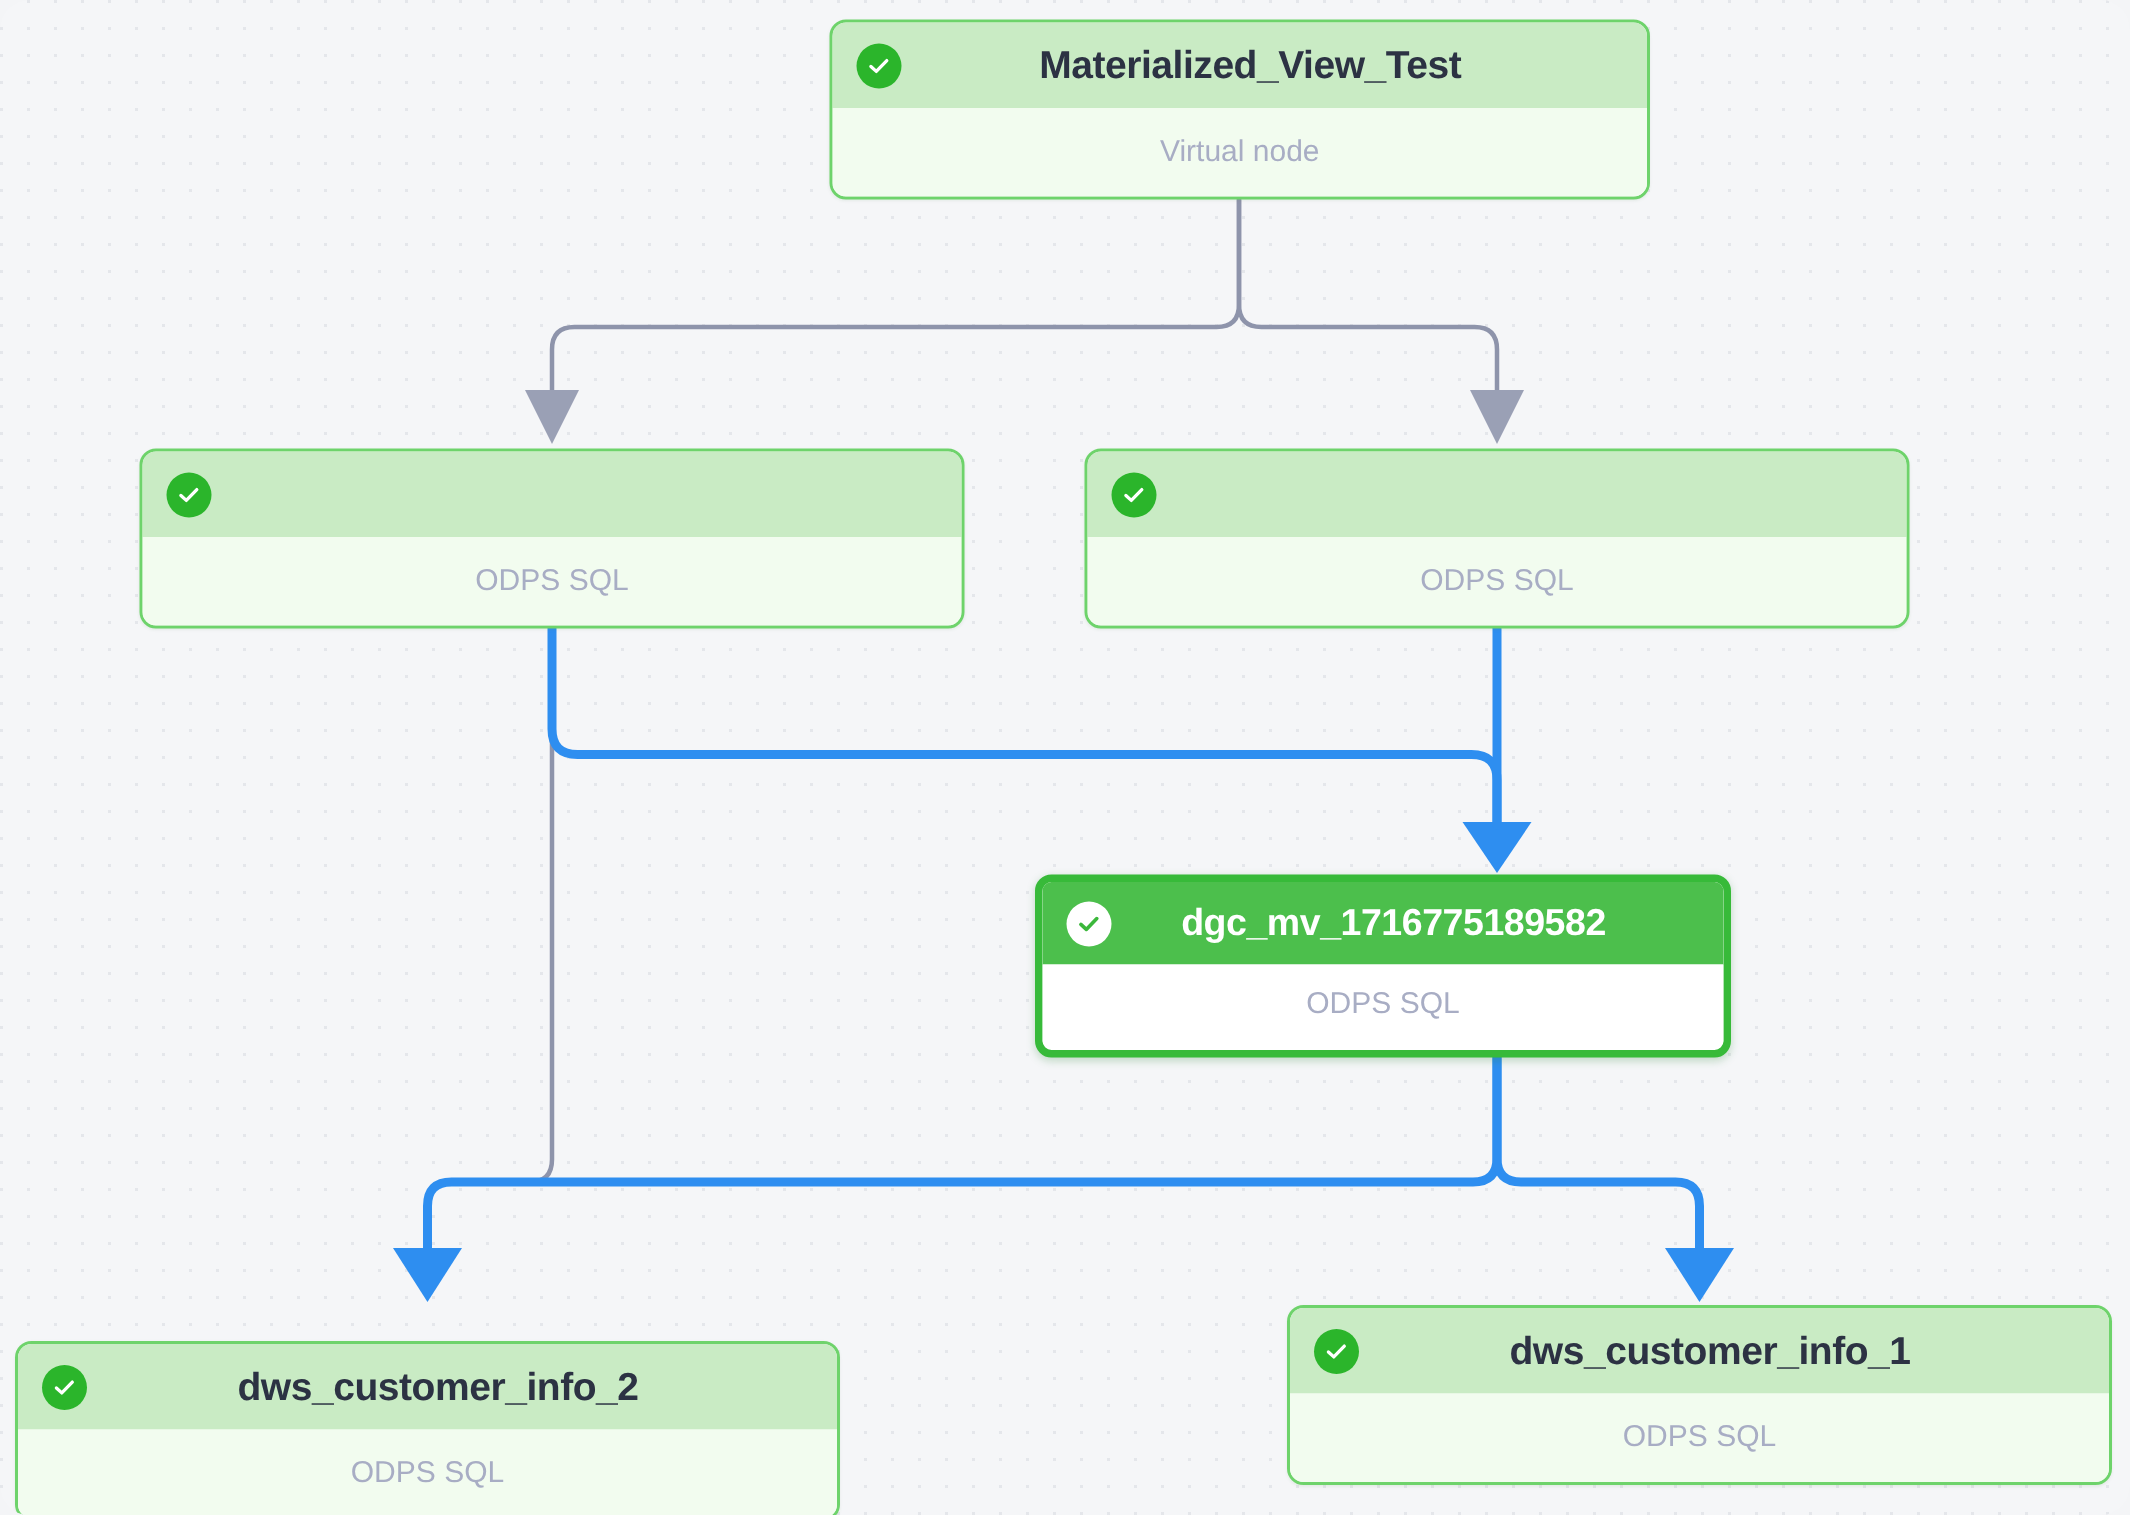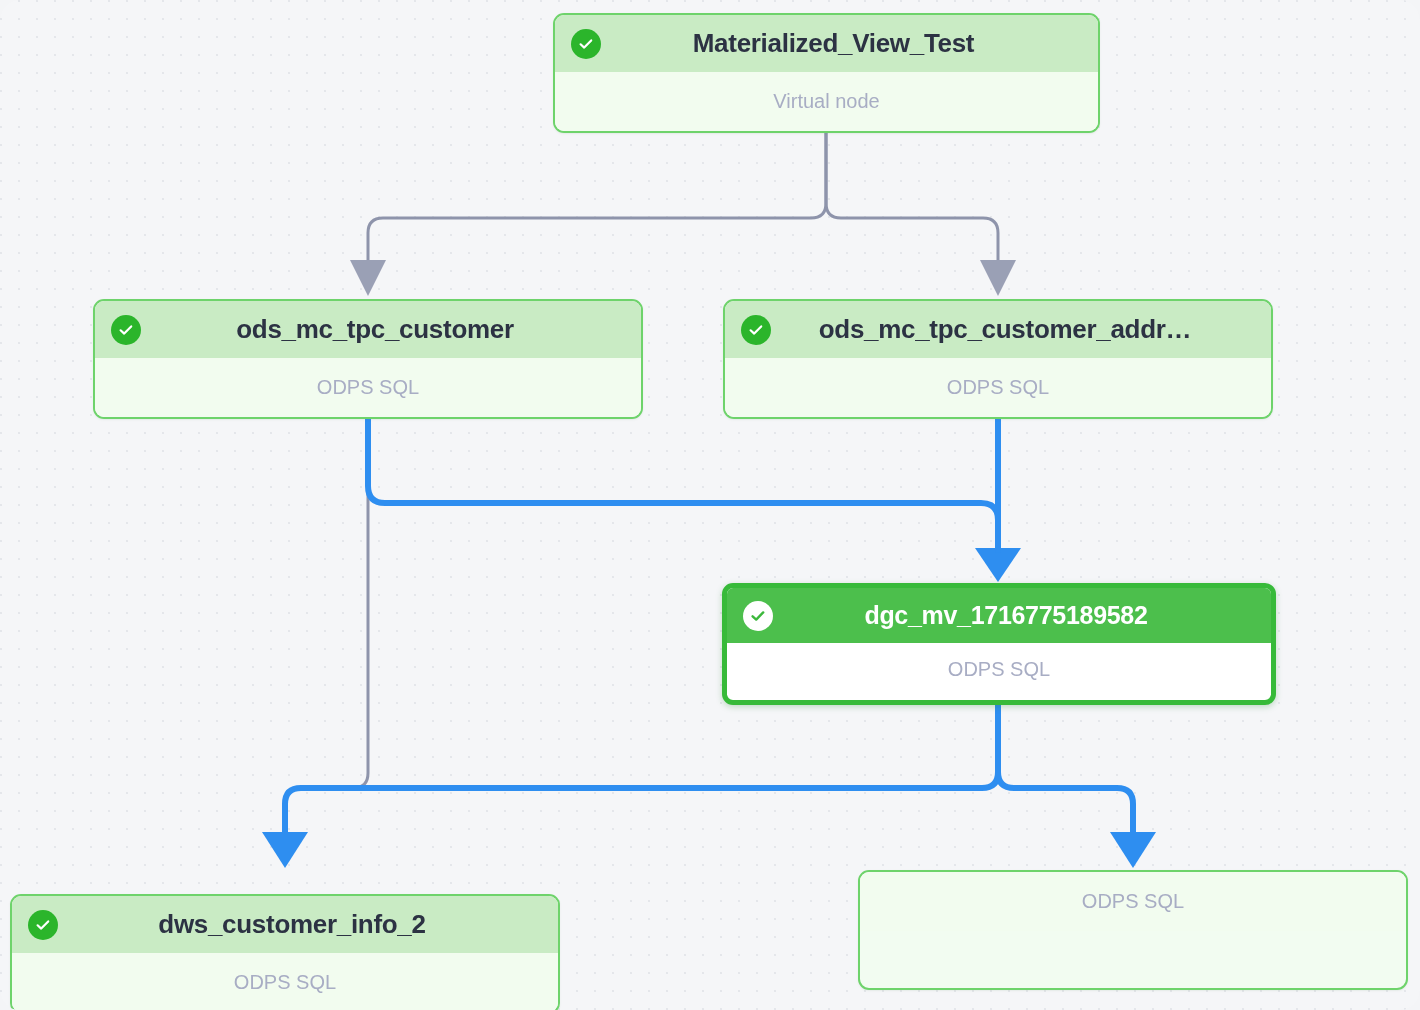--- a/index.html
+++ b/index.html
@@ -145,38 +145,36 @@
     <div class="node-sub">Virtual node</div>
   </div>
 
   <div class="node normal" style="left:93px; top:299px; width:550px; height:120px;">
     <div class="node-header">
       <span class="status-icon">
         <svg width="18" height="18" viewBox="0 0 18 18" aria-hidden="true">
           <path d="M3.6 9.3 L7.2 12.6 L14.2 5.4" fill="none" stroke="#ffffff" stroke-width="2.2" stroke-linecap="round" stroke-linejoin="round"></path>
         </svg>
       </span>
-      <span class="node-title">ods_mc_tpc_customer</span>
     </div>
     <div class="node-sub">ODPS SQL</div>
   </div>
 
   <div class="node normal" style="left:723px; top:299px; width:550px; height:120px;">
     <div class="node-header">
       <span class="status-icon">
         <svg width="18" height="18" viewBox="0 0 18 18" aria-hidden="true">
           <path d="M3.6 9.3 L7.2 12.6 L14.2 5.4" fill="none" stroke="#ffffff" stroke-width="2.2" stroke-linecap="round" stroke-linejoin="round"></path>
         </svg>
       </span>
-      <span class="node-title">ods_mc_tpc_customer_addr…</span>
-    </div>
-    <div class="node-sub">ODPS SQL</div>
-  </div>
-
-  <div class="node selected" style="left:722px; top:583px; width:554px; height:122px;">
+    </div>
+    <div class="node-sub">ODPS SQL</div>
+  </div>
+
+  <div class="node selected" style="left:690px; top:583px; width:464px; height:122px;">
     <div class="node-header">
       <span class="status-icon">
         <svg width="18" height="18" viewBox="0 0 18 18" aria-hidden="true">
           <path d="M3.6 9.3 L7.2 12.6 L14.2 5.4" fill="none" stroke="#3cb83c" stroke-width="2.4" stroke-linecap="round" stroke-linejoin="round"></path>
         </svg>
       </span>
       <span class="node-title">dgc_mv_1716775189582</span>
     </div>
     <div class="node-sub">ODPS SQL</div>
   </div>
@@ -187,16 +185,24 @@
         <svg width="18" height="18" viewBox="0 0 18 18" aria-hidden="true">
           <path d="M3.6 9.3 L7.2 12.6 L14.2 5.4" fill="none" stroke="#ffffff" stroke-width="2.2" stroke-linecap="round" stroke-linejoin="round"></path>
         </svg>
       </span>
       <span class="node-title">dws_customer_info_2</span>
     </div>
     <div class="node-sub">ODPS SQL</div>
   </div>
 
   <div class="node normal" style="left:858px; top:870px; width:550px; height:120px;">
+    <div class="node-header">
+      <span class="status-icon">
+        <svg width="18" height="18" viewBox="0 0 18 18" aria-hidden="true">
+          <path d="M3.6 9.3 L7.2 12.6 L14.2 5.4" fill="none" stroke="#ffffff" stroke-width="2.2" stroke-linecap="round" stroke-linejoin="round"></path>
+        </svg>
+      </span>
+      <span class="node-title">dws_customer_info_1</span>
+    </div>
     <div class="node-sub">ODPS SQL</div>
   </div>
 
 </div>
 
 </body></html>

